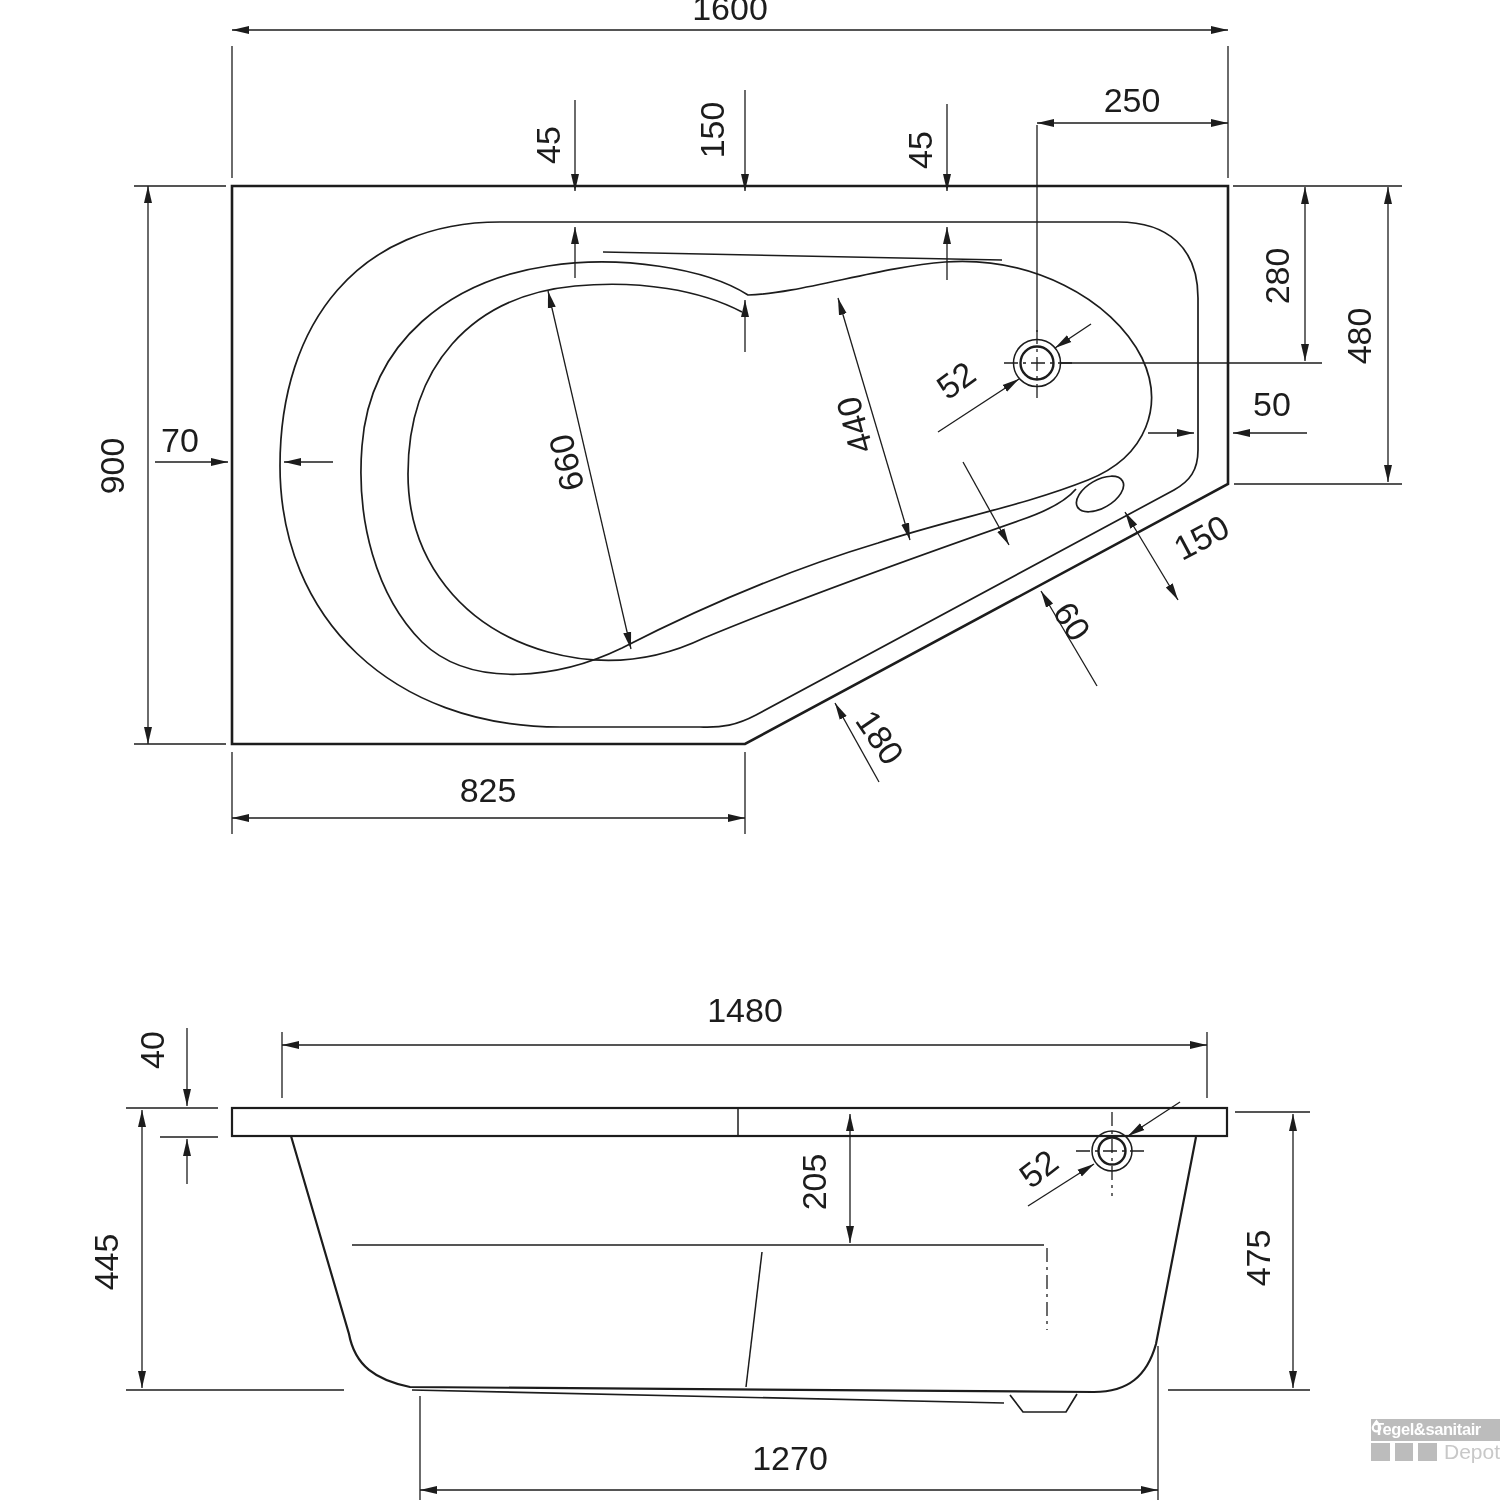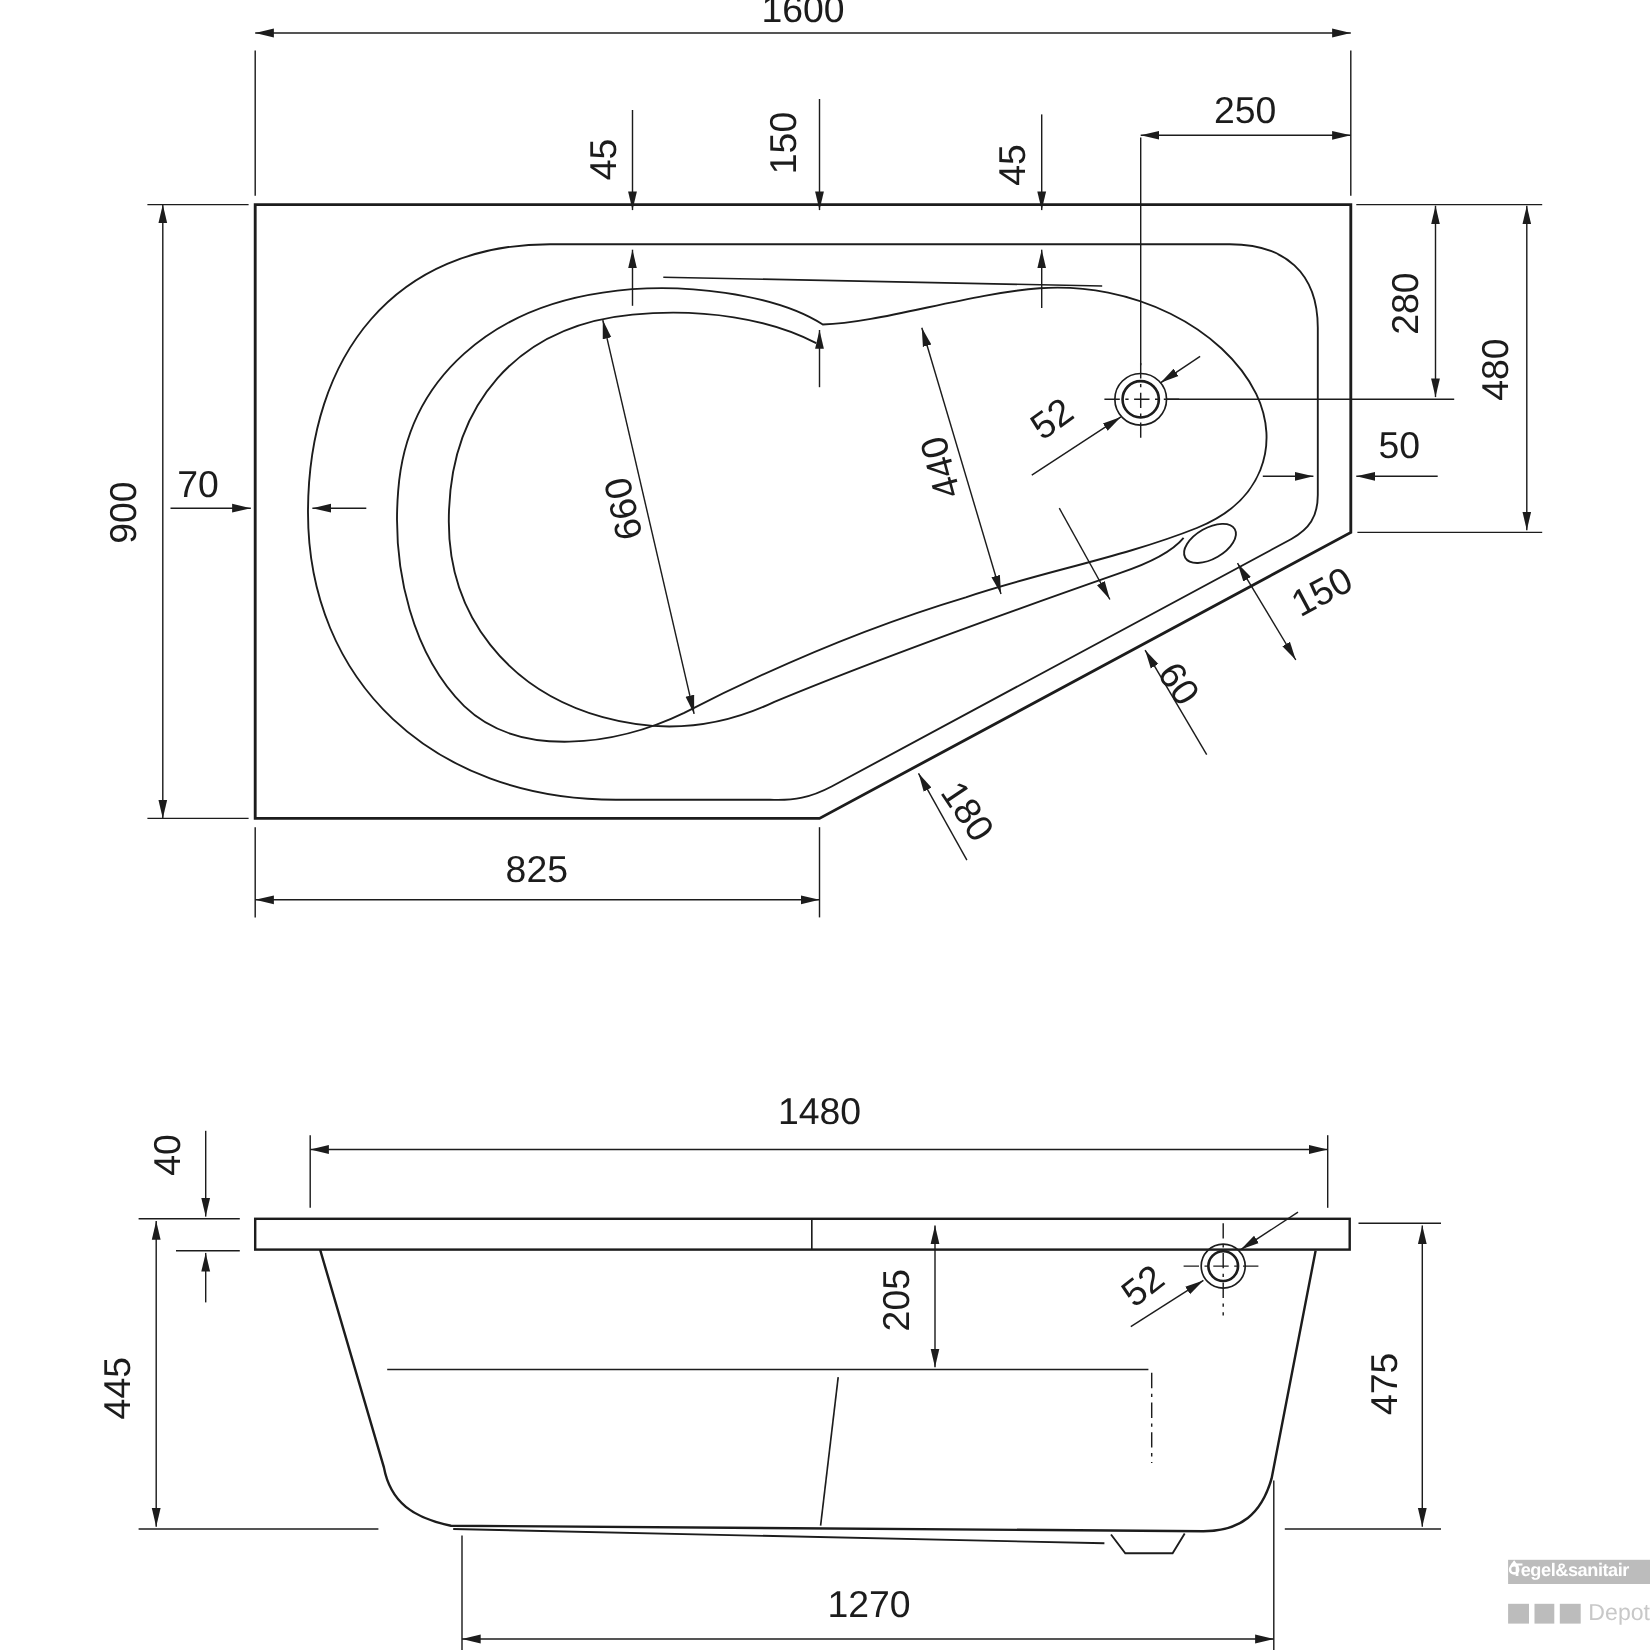--- a/index.html
+++ b/index.html
@@ -1,23 +1,23 @@
 <!DOCTYPE html>
 <html><head>
 <meta charset="utf-8">
 <style>
   html,body{margin:0;padding:0;background:#fff;}
   .stage{position:relative;width:1500px;height:1500px;background:#fff;overflow:hidden;
          font-family:"Liberation Sans", sans-serif;border-radius:17px;}
   svg{position:absolute;left:0;top:0;}
   svg text{font-family:"Liberation Sans","DejaVu Sans",sans-serif;font-size:34px;fill:#1c1c1c;}
-  .wm{position:absolute;right:0;bottom:24px;width:129px;}
+  .wm{position:absolute;right:0;bottom:39px;width:129px;}
   .wm-bar{background:#bcbcbc;color:#fff;font-weight:bold;font-size:16.5px;letter-spacing:-0.4px;
           padding:1px 2px 2px 3px;white-space:nowrap;}
-  .wm-row{display:flex;align-items:center;margin-top:18px;gap:5px;}
+  .wm-row{display:flex;align-items:center;margin-top:2px;gap:5px;}
   .wm-sq{width:19px;height:18px;background:#bcbcbc;display:flex;align-items:center;justify-content:center;}
   .wm-depot{color:#c8c8c8;font-size:21px;line-height:18px;padding-left:2px;}
 </style>
 </head>
 <body>
 
 <div class="stage">
 <svg width="1500" height="1500" viewBox="0 0 1500 1500">
   <defs>
     <marker id="arr" markerUnits="userSpaceOnUse" markerWidth="18" markerHeight="10" refX="17" refY="5" orient="auto-start-reverse">

